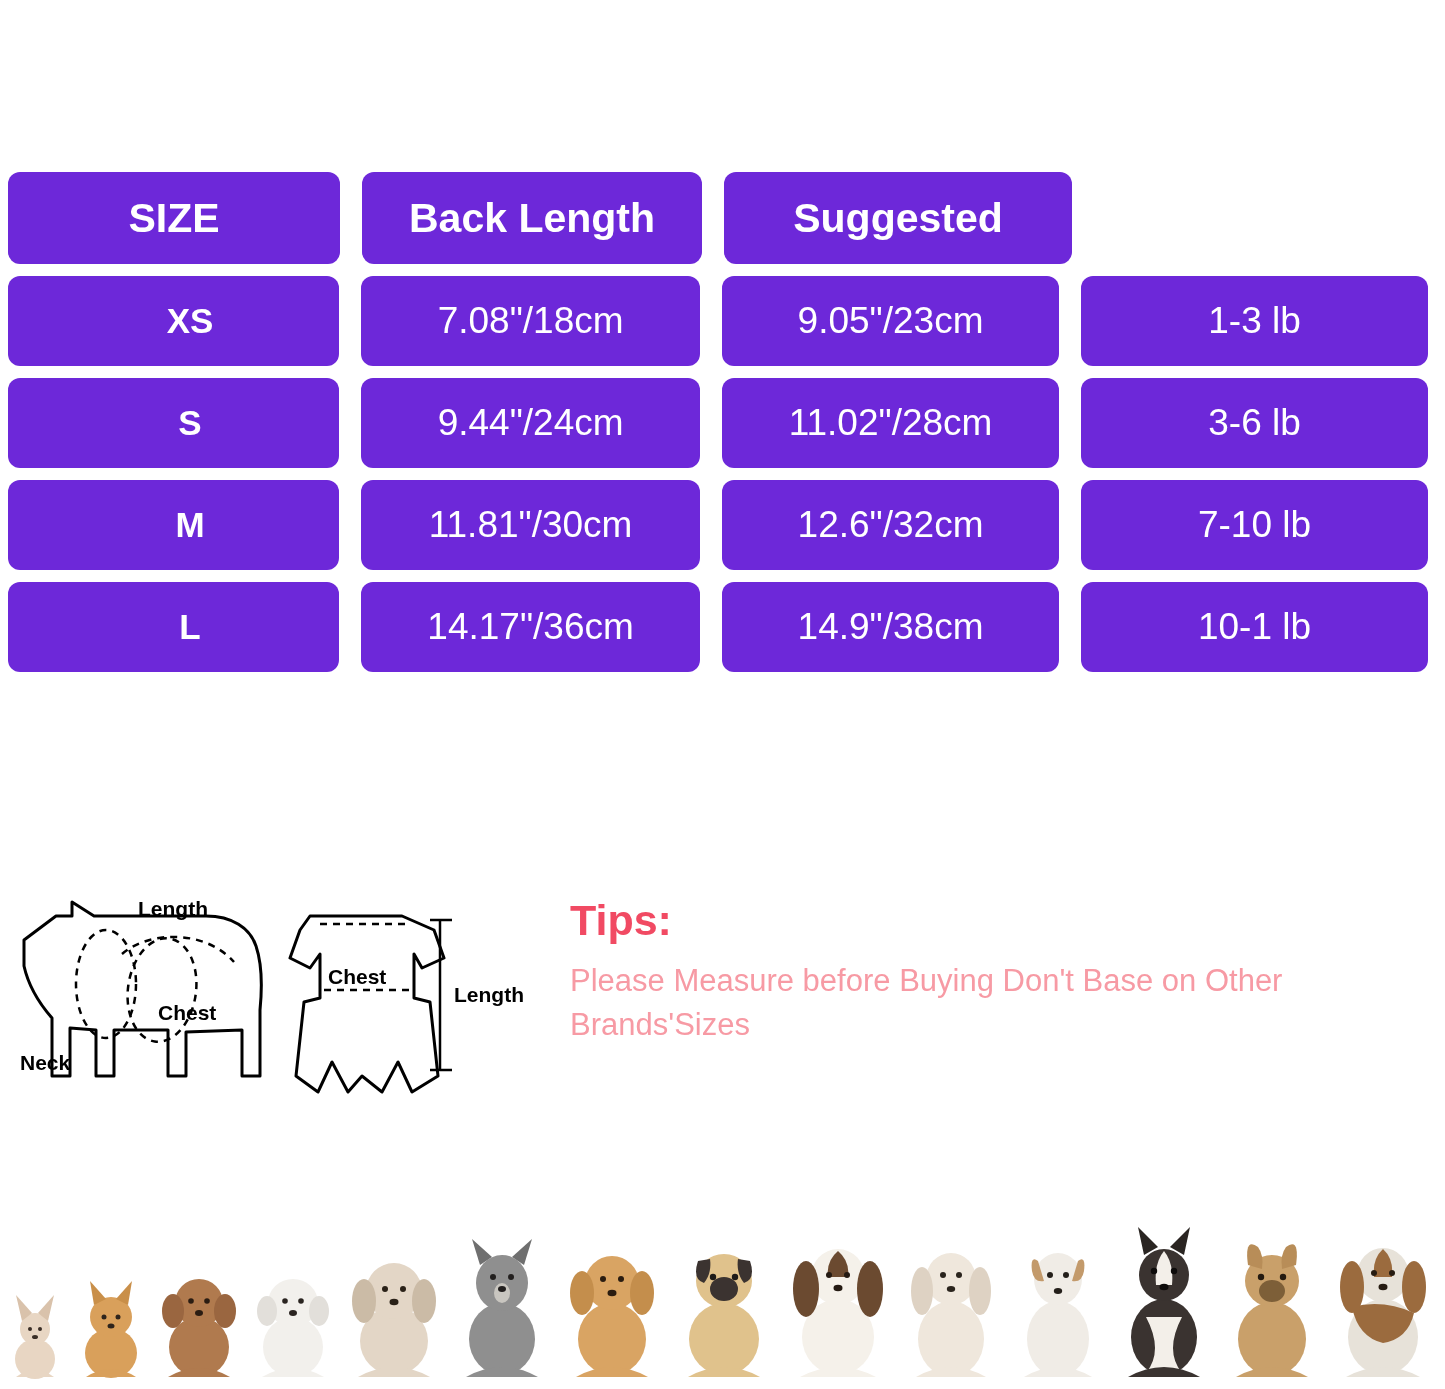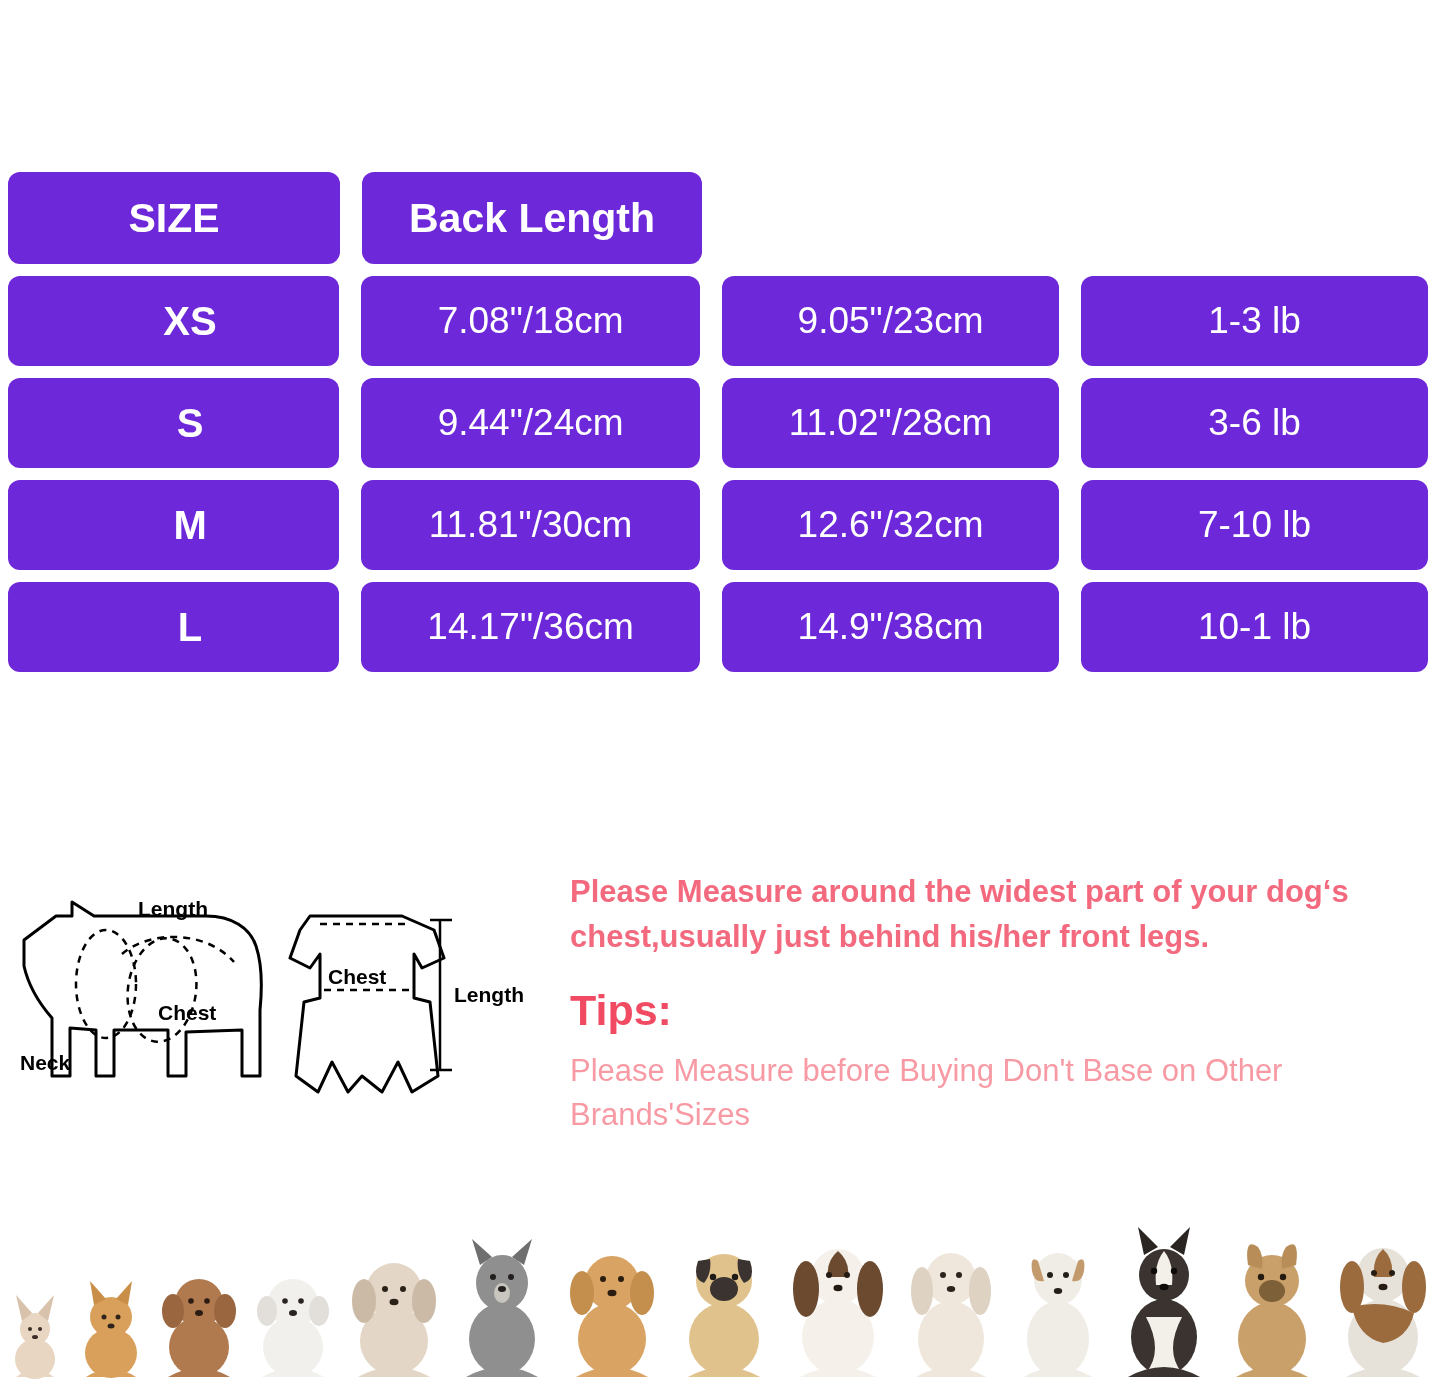--- a/index.html
+++ b/index.html
@@ -77,21 +77,21 @@
     height: 92px;
     font-size: 41px;
     font-weight: bold;
   }
   .row.body .cell {
     height: 90px;
     font-size: 37px;
     font-weight: normal;
   }
   .row.body .cell.col-size {
-    font-size: 40px;
+    font-size: 35px;
     font-weight: bold;
     padding-left: 33px;
   }
 
   
   .diagram {
     position: absolute;
     left: 10px;
     top: 880px;
     width: 530px;
@@ -148,20 +148,21 @@
 <body>
 
 <div class="page">
 
 
   <div class="table">
 
     <div class="row header">
       <div class="cell col-size">SIZE</div>
       <div class="cell col-back">Back Length</div>
+      <div class="cell col-sugg">Suggested</div>
     </div>
 
     <div class="row body">
       <div class="cell col-size">XS</div>
       <div class="cell col-back">7.08"/18cm</div>
       <div class="cell col-chest">9.05"/23cm</div>
       <div class="cell col-sugg">1-3 lb</div>
     </div>
 
     <div class="row body">
@@ -222,21 +223,20 @@
 
       <path d="M430 40 L430 190" stroke="#000" stroke-width="2.5" fill="none"></path>
       <path d="M420 40 L442 40 M420 190 L442 190" stroke="#000" stroke-width="2.5" fill="none"></path>
 
       <text x="318" y="104" font-family="Liberation Sans, sans-serif" font-size="21" font-weight="bold" fill="#000">Chest</text>
       <text x="444" y="122" font-family="Liberation Sans, sans-serif" font-size="21" font-weight="bold" fill="#000">Length</text>
     </svg>
   </div>
 
   <div class="textblock">
-    <div class="measure-note">Please Measure around the widest part of your dog‘s chest,usually just behind his/her front legs.</div>
     <div class="tips-title">Tips:</div>
     <div class="tips-body">Please Measure before Buying Don't Base on Other Brands'Sizes</div>
   </div>
 
   <div class="dog-strip">
 
     <div class="dog">
       <svg width="62" height="96" viewBox="0 0 62 96">
         <ellipse cx="31" cy="74" rx="20" ry="20" fill="#e8d6c3"></ellipse>
         <path d="M12 92 q19 -14 38 0 z" fill="#e8d6c3"></path>

